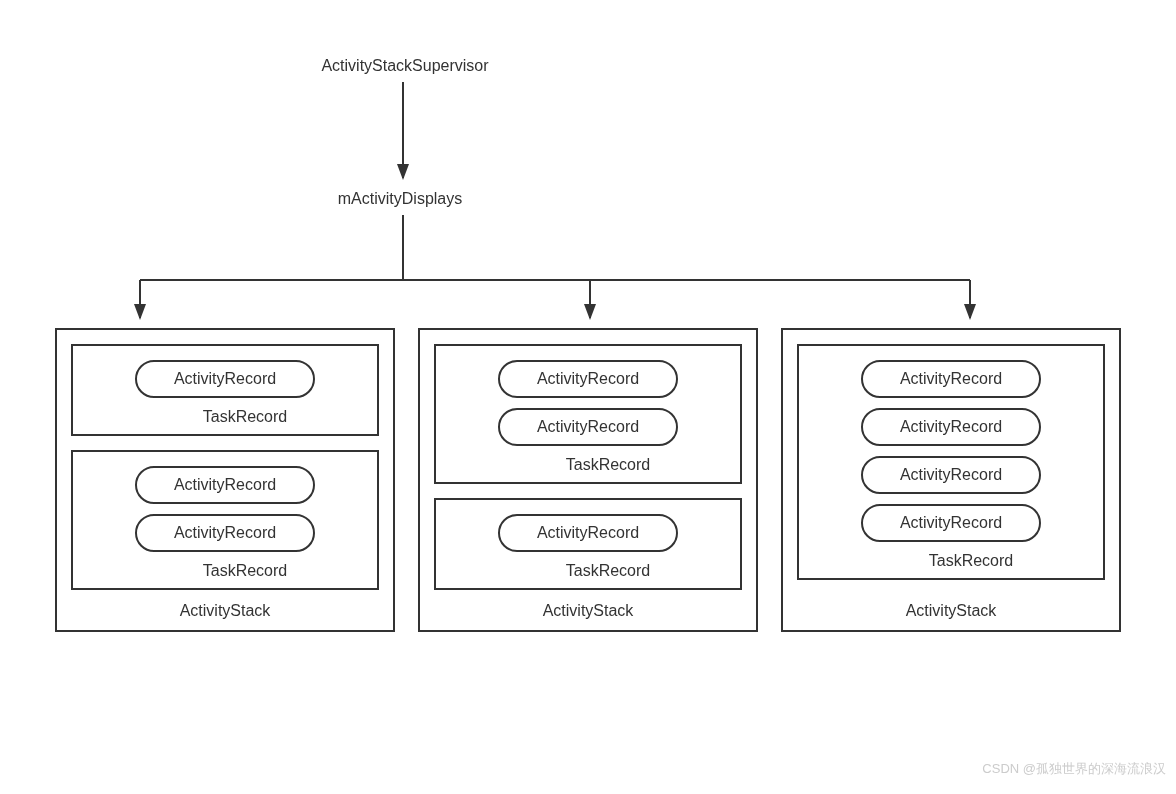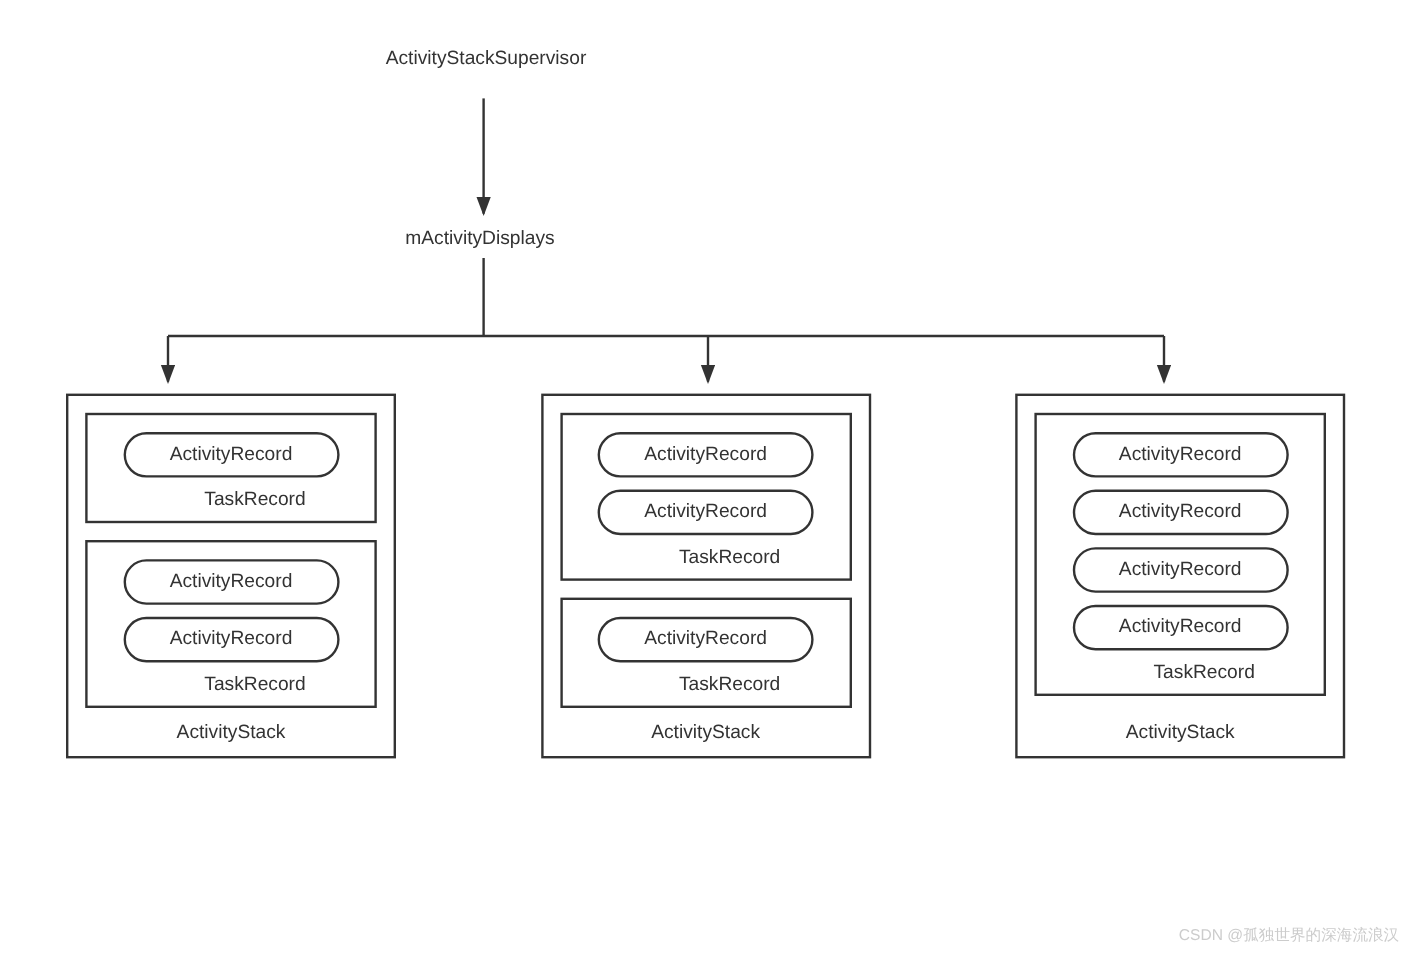--- a/index.html
+++ b/index.html
@@ -10,32 +10,32 @@
     height: 794px;
     position: relative;
     color: #333;
   }
   .top-labels {
     position: absolute;
     left: 0; right: 0;
     text-align: center;
     font-size: 16px;
   }
-  .supervisor { top: 40px; text-align: center; }
+  .supervisor { top: 57px; text-align: center; }
   .displays { top: 190px; }
   .stacks-row {
     position: absolute;
     top: 328px;
     left: 55px;
     right: 55px;
     display: flex;
     justify-content: space-between;
   }
   .activity-stack {
-    width: 275px;
+    width: 340px;
     border: 2px solid #333;
     padding: 14px 14px 40px 14px;
     position: relative;
     display: flex;
     flex-direction: column;
     gap: 14px;
   }
   .activity-stack-label {
     position: absolute;
     bottom: 10px;
@@ -63,21 +63,21 @@
   .activity-record {
     border: 2px solid #333;
     border-radius: 20px;
     padding: 8px 24px;
     text-align: center;
     font-size: 16px;
     width: 180px;
   }
   .watermark {
     position: absolute;
-    bottom: 6px;
+    bottom: 16px;
     right: 10px;
     color: #ccc;
     font-size: 13px;
   }
   svg.connectors {
     position: absolute;
     top: 0; left: 0;
     width: 1176px;
     height: 794px;
     pointer-events: none;

